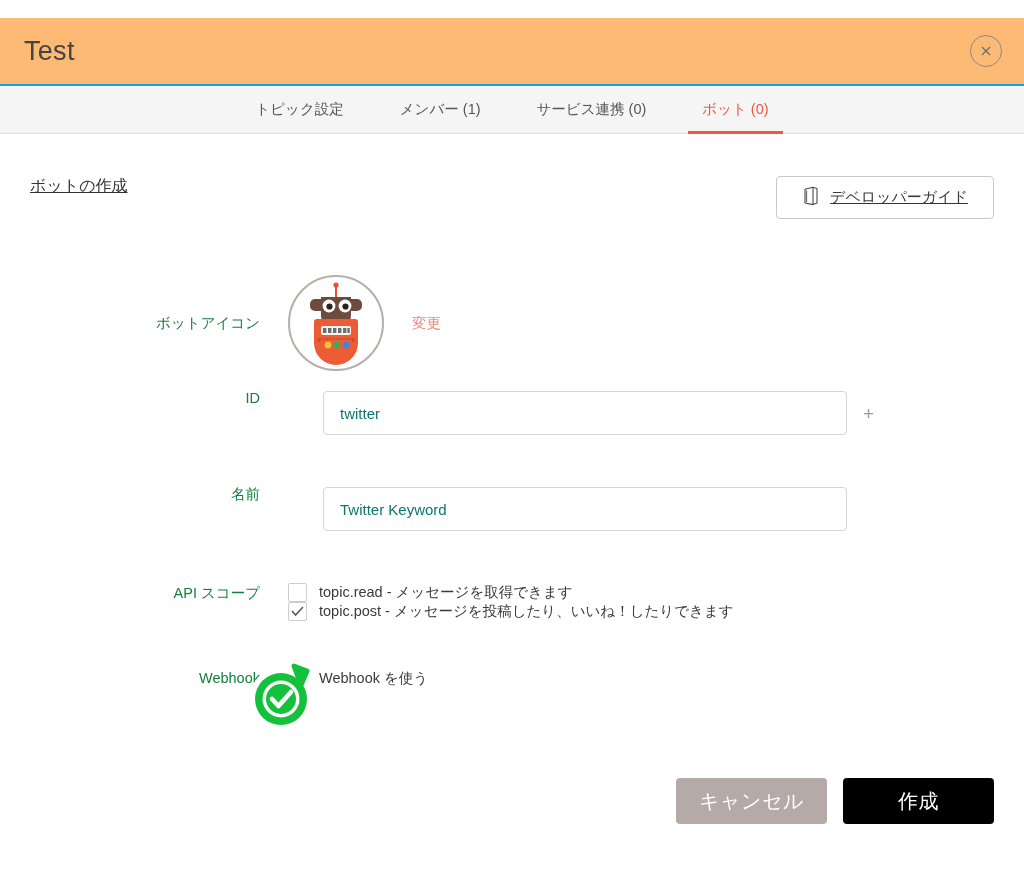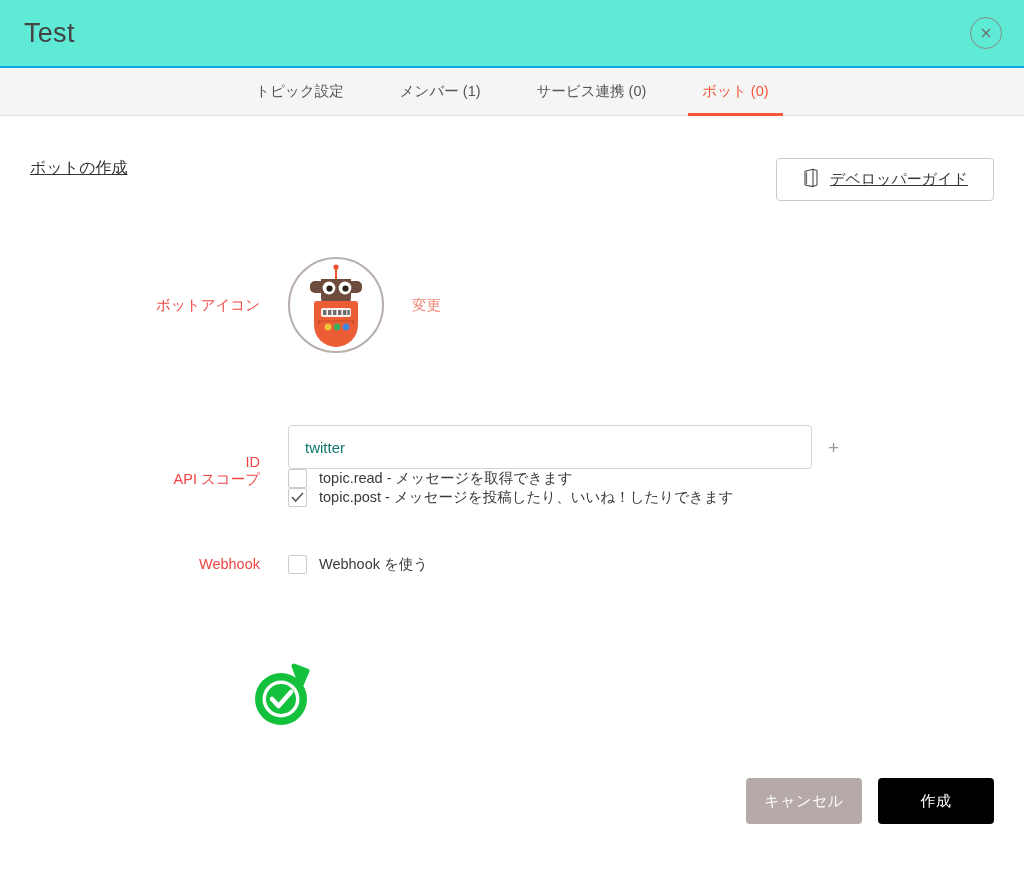--- a/index.html
+++ b/index.html
@@ -12,26 +12,27 @@
     background: #ffffff;
     font-family: "Liberation Sans", "DejaVu Sans", sans-serif;
     color: #333333;
     overflow: hidden;
     position: relative;
   }
 
   
   .header {
     height: 66px;
-    background: #5eead4;
+    background: #fdba74;
     display: flex;
     align-items: center;
     padding: 0 24px;
     box-sizing: border-box;
     position: relative;
+    margin-top: 18px;
   }
   .header-title {
     font-size: 27px;
     color: #444444;
     font-weight: 400;
     letter-spacing: 0.3px;
   }
   .close-btn {
     position: absolute;
     right: 22px;
@@ -126,21 +127,21 @@
     display: flex;
     align-items: flex-start;
     margin-bottom: 0;
   }
   .row-label {
     width: 258px;
     text-align: right;
     padding-right: 28px;
     box-sizing: border-box;
     font-size: 14.5px;
-    color: #ef4444;
+    color: #15803d;
     line-height: 1;
     flex: 0 0 auto;
   }
   .row-field {
     flex: 1 1 auto;
     display: flex;
     align-items: center;
   }
 
   
@@ -161,21 +162,21 @@
   }
   .avatar svg { display: block; }
   .change-link {
     margin-left: 28px;
     font-size: 14.5px;
     color: #f08a78;
     cursor: pointer;
   }
 
   
-  .row-input { align-items: flex-end; height: 96px; }
+  .row-input { align-items: flex-start; height: 96px; gap: 35px; }
   .txtfield {
     width: 524px;
     height: 44px;
     border: 1px solid #d5d5d5;
     border-radius: 4px;
     background: #ffffff;
     box-sizing: border-box;
     padding: 0 16px;
     font-size: 15px;
     color: #0f766e;
@@ -226,25 +227,25 @@
 
   
   .footer {
     position: absolute;
     right: 30px;
     top: 778px;
     display: flex;
     gap: 16px;
   }
   .btn {
-    width: 116px;
+    width: 151px;
     height: 46px;
     border: none;
     border-radius: 4px;
-    font-size: 15px;
+    font-size: 20px;
     color: #ffffff;
     cursor: pointer;
     font-family: "Liberation Sans", "DejaVu Sans", sans-serif;
     letter-spacing: 0.5px;
   }
   .btn-cancel { background: #b5aaa8; }
   .btn-create { background: #000000; }
 
   
   .cursor-badge {
@@ -352,20 +353,26 @@
     </div>
 
     <div class="row row-input">
       <div class="row-label">ID</div>
       <div class="row-field">
         <input class="txtfield" type="text" value="twitter" style="">
         <span class="plus-sign">+</span>
       </div>
     </div>
 
+    <div class="row row-input">
+      <div class="row-label">名前</div>
+      <div class="row-field">
+        <input class="txtfield" type="text" value="Twitter Keyword" style="">
+      </div>
+    </div>
 
     <div class="row row-scope">
       <div class="row-label">API スコープ</div>
       <div class="row-field">
         <div class="scope-list">
           <div class="cb-line">
             <span class="cb">
               
             </span>
             <span class="cb-text">topic.read - メッセージを取得できます</span>

